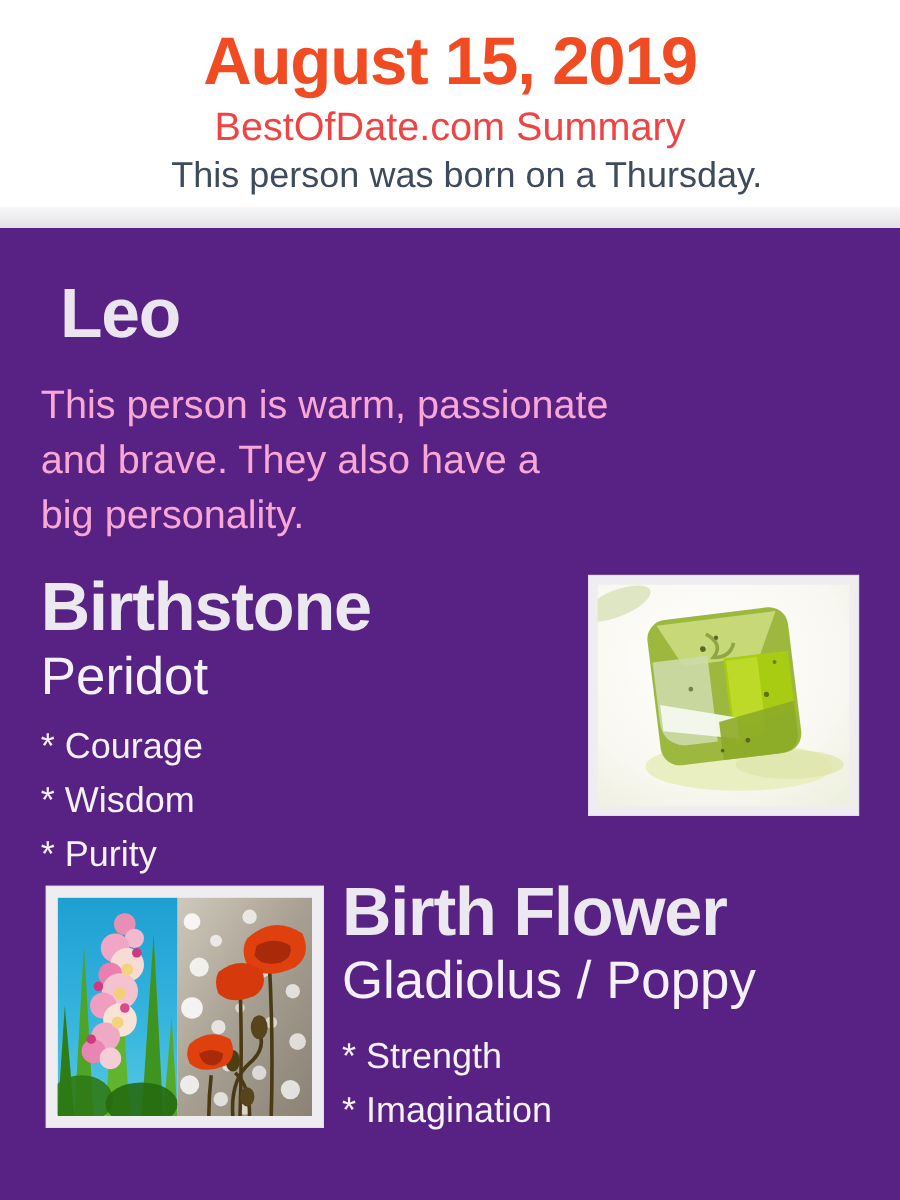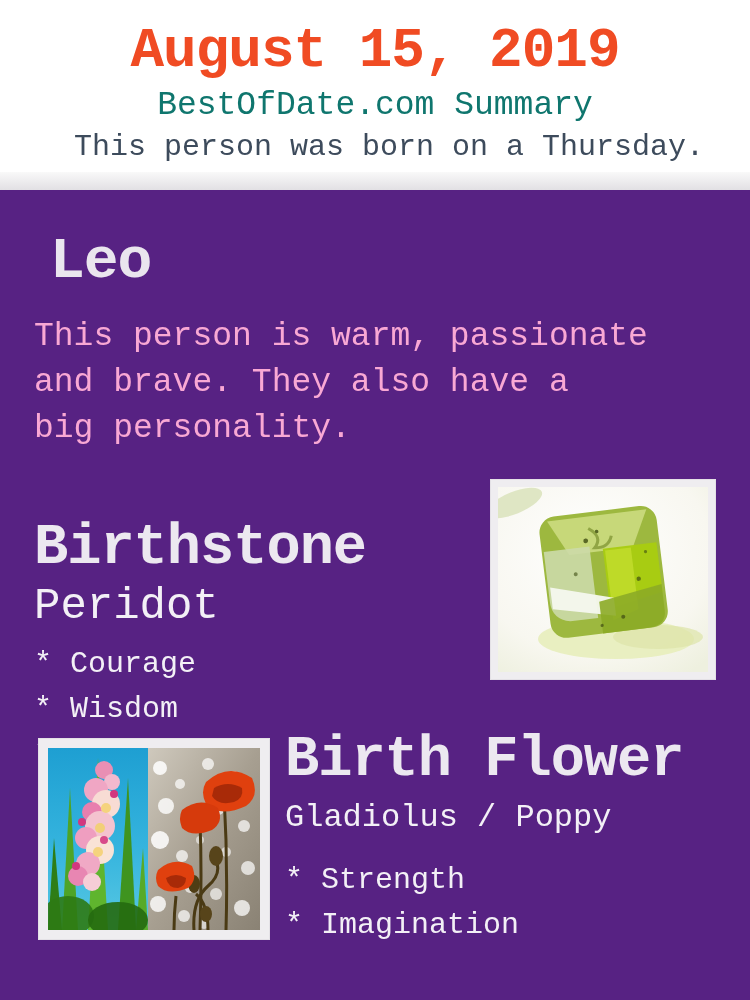--- a/index.html
+++ b/index.html
@@ -1,27 +1,27 @@
 <!DOCTYPE html>
 <html><head>
 <meta charset="utf-8">
 <style>
   html,body{margin:0;padding:0;background:#ffffff;}
   .page{
     position:relative;width:750px;height:1000px;overflow:hidden;
-    font-family:Liberation Mono, monospace;background:#ffffff;
+    font-family:Liberation Sans, sans-serif;background:#ffffff;
   }
   
   .header{padding-top:20px;text-align:center;}
   .date-title{
     margin:0;font-size:56px;font-weight:700;letter-spacing:-1px;
     color:#f04b23;line-height:62px;
   }
   .site-subtitle{
-    margin-top:4px;font-size:33px;font-weight:400;color:#0f766e;line-height:40px;
+    margin-top:4px;font-size:33px;font-weight:400;color:#ef4444;line-height:40px;
   }
   .born-note{
     margin-top:2px;font-size:30px;font-weight:400;color:#3d4b5c;line-height:38px;padding-left:28px;
   }
   .divider{
     position:absolute;left:0;top:172px;width:750px;height:18px;
     background:linear-gradient(#f9f9f9,#e2e0e4);
   }
   
   .purple{
@@ -31,33 +31,33 @@
   .zodiac-name{
     margin:16px;font-size:58px;font-weight:700;letter-spacing:-1px;
     color:#eae5ee;line-height:64px;
   }
   .zodiac-desc{margin-top:20px;font-size:33px;line-height:46px;color:#f9a8d4;}
   .zodiac-desc div{white-space:nowrap;}
   .section-title{
     margin:0;font-size:57px;font-weight:700;letter-spacing:-1px;
     color:#ece8f0;line-height:64px;
   }
-  .birthstone-title{margin-top:64px;}
+  .birthstone-title{margin-top:22px;}
   .item-name{font-size:44px;font-weight:400;color:#f3f0f6;line-height:52px;}
   .traits{margin-top:10px;font-size:30px;line-height:45px;color:#f3f0f6;}
   
   .photo{
     position:absolute;background:#efedf0;box-shadow:0 0 0 1px #e4e1e6 inset;
   }
   .photo svg{display:block;}
   .peridot-photo{top:289px;right:34px;padding:8px;}
   .flower-photo{top:548px;left:38px;padding:10px;}
   
   .flower-block{position:absolute;left:285px;top:538px;}
-  .flower-name{font-size:32px;}
+  .flower-name{font-size:44px;}
   .flower-traits{margin-top:14px;}
 </style>
 </head>
 <body>
 
 <div class="page">
 
   <div class="header">
     <h1 class="date-title">August 15, 2019</h1>
     <div class="site-subtitle">BestOfDate.com Summary</div>

